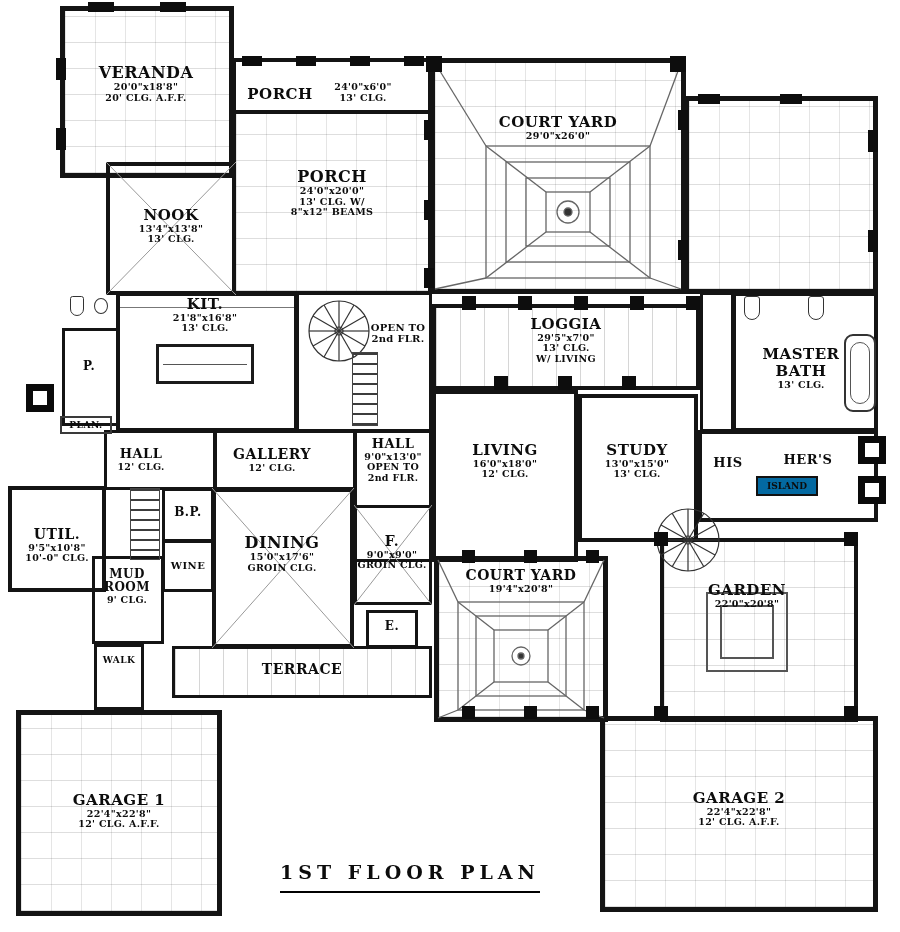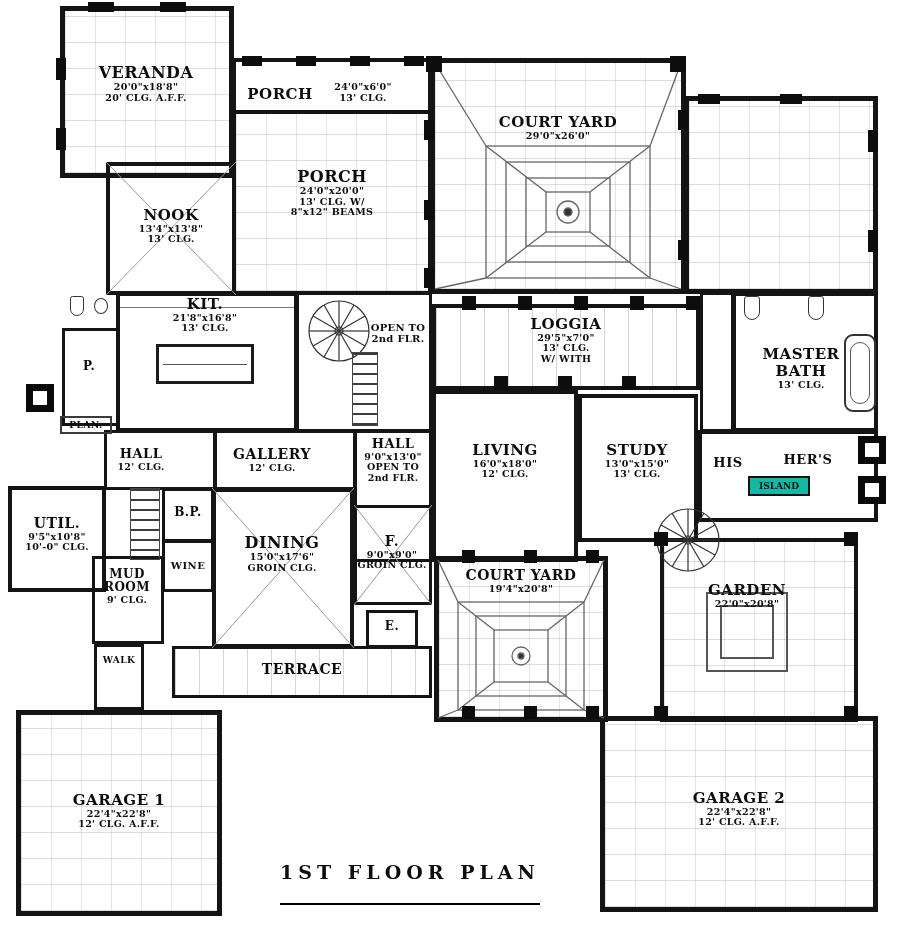--- a/index.html
+++ b/index.html
@@ -40,25 +40,25 @@
   .counter { position:absolute; border-bottom:1.5px solid #777; z-index:8; }
 
   .tub { position:absolute; border:2px solid #333; border-radius:9px; z-index:14; }
   .tub-inner { position:absolute; left:4px; top:6px; right:4px; bottom:6px;
     border:1.5px solid #555; border-radius:12px; }
   .toilet { position:absolute; border:1.5px solid #333; border-radius:3px 3px 8px 8px; z-index:14; background:#fff; }
   .sink { position:absolute; border:1.5px solid #333; border-radius:50%; z-index:14; background:#fff; }
 
   .ornament { position:absolute; border:7px solid #0a0a0a; background:#fff; z-index:22; }
 
-  .boxed-label { position:absolute; border:2px solid #111; background:#14b8a6; z-index:31;
-    display:flex; align-items:center; justify-content:center; font-weight:bold; }
+  .boxed-label { position:absolute; border:2px solid #111; background:#0369a1; z-index:31;
+    display:flex; align-items:center; justify-content:center; font-weight:bold;margin-left:8px; }
 
   .title-text { display:inline-block; font-size:19px; font-weight:bold; letter-spacing:5px;
-    border-bottom:2.5px solid #000; padding-bottom:20px; white-space:nowrap; }
+    border-bottom:2.5px solid #000; padding-bottom:8px; white-space:nowrap; }
 
   .nested-sq { position:absolute; border:2px solid #555; z-index:9; }
 </style>
 </head>
 <body>
 
 <div id="plan">
 
   <div class="room heavy grid" style="left:60px;top:6px;width:174px;height:172px"></div>
   <div class="room" style="left:232px;top:58px;width:200px;height:56px"></div>
@@ -249,21 +249,21 @@
 
   <div class="label" style="left:360px;top:322px;width:76px">
     <div class="rnote fs10">OPEN TO</div>
     <div class="rnote fs10">2nd FLR.</div>
   </div>
 
   <div class="label" style="left:491px;top:316px;width:150px">
     <div class="rname fs15">LOGGIA</div>
     <div class="rdim">29'5"x7'0"</div>
     <div class="rnote">13' CLG.</div>
-    <div class="rnote">W/ WITH</div>
+    <div class="rnote">W/ LIVING</div>
   </div>
 
   <div class="label" style="left:746px;top:346px;width:110px">
     <div class="rname fs15">MASTER</div>
     <div class="rname fs15">BATH</div>
     <div class="rnote">13' CLG.</div>
   </div>
 
   <div class="label" style="left:74px;top:360px;width:30px">
     <div class="rname fs12">P.</div>
@@ -305,21 +305,21 @@
   <div class="label" style="left:706px;top:456px;width:44px">
     <div class="rname fs13">HIS</div>
   </div>
   <div class="label" style="left:772px;top:453px;width:72px">
     <div class="rname fs13">HER'S</div>
   </div>
   <div class="boxed-label fs9" style="left:748px;top:476px;width:62px;height:20px">
     <span>ISLAND</span>
   </div>
 
-  <div class="label" style="left:11px;top:516px;width:92px">
+  <div class="label" style="left:11px;top:527px;width:92px">
     <div class="rname fs14">UTIL.</div>
     <div class="rdim">9'5"x10'8"</div>
     <div class="rnote">10'-0" CLG.</div>
   </div>
 
   <div class="label" style="left:166px;top:506px;width:44px">
     <div class="rname fs12">B.P.</div>
   </div>
   <div class="label" style="left:166px;top:560px;width:44px">
     <div class="rname fs10">WINE</div>

